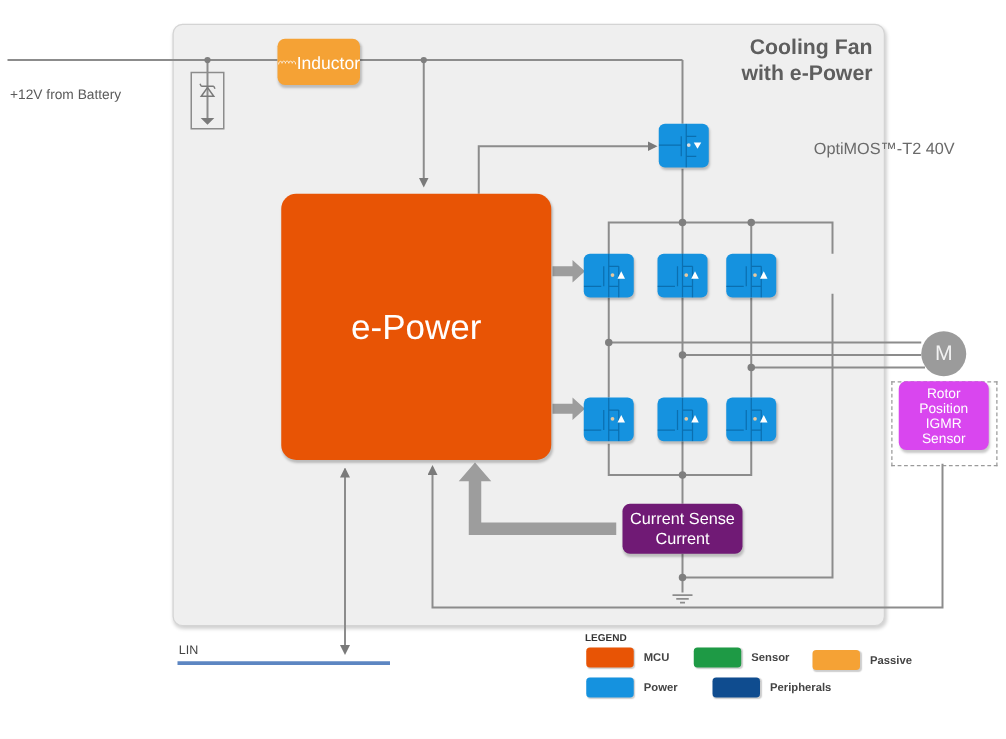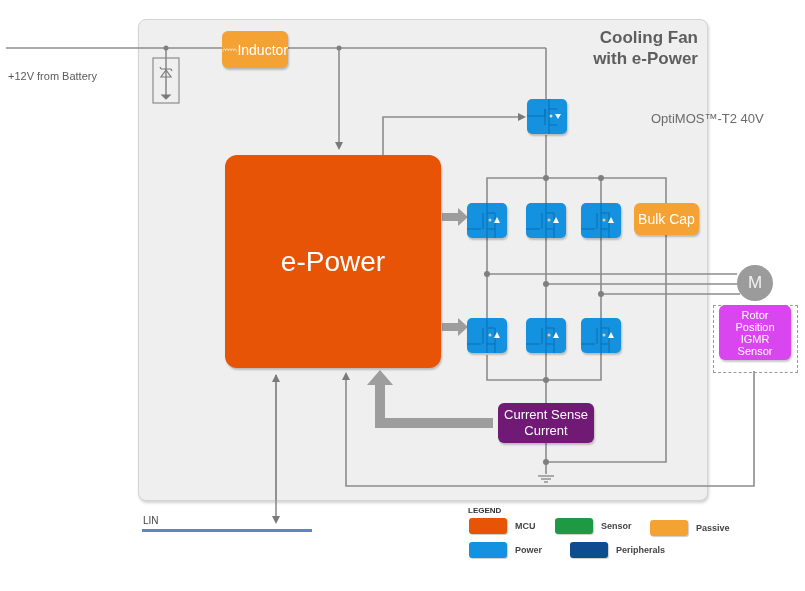--- a/index.html
+++ b/index.html
@@ -185,23 +185,20 @@
         </svg></div>
       <div class="fet" style="left: 581px; top: 318px;"><svg width="40" height="35">
           <g stroke="#0b6fb0" stroke-width="1" fill="none">
             <path d="M0,26 L14,26 M20,0 L20,35 M16,10 L16,26 M20,10 L28,10 M20,26 L28,26 M28,10 L28,35"></path>
           </g>
           <circle cx="23" cy="17" r="1.5" fill="#e6c9a0"></circle>
           <path d="M27,20 L33,20 L30,14 z" fill="#fff"></path>
         </svg></div>
     </div>
 
-  <div class="block bulkcap">
-    <span>Bulk Cap</span>
-  </div>
 
   <div class="block csr">
     <div>
       <div>Current Sense</div>
       <div>Current</div>
     </div>
   </div>
 
   <div class="motor">
     <span>M</span>

